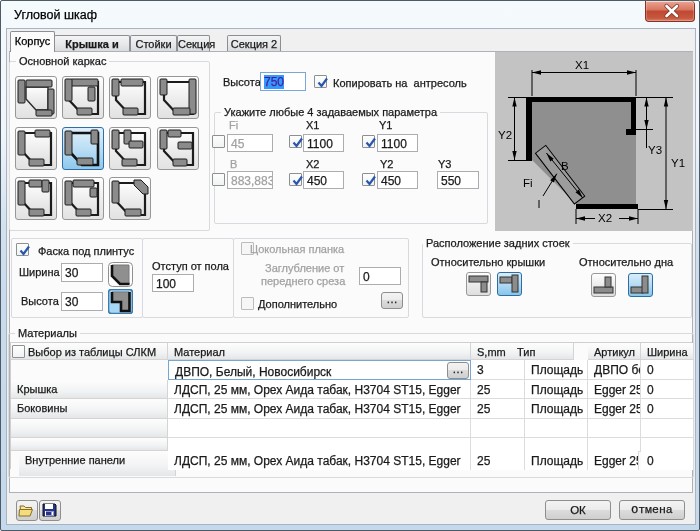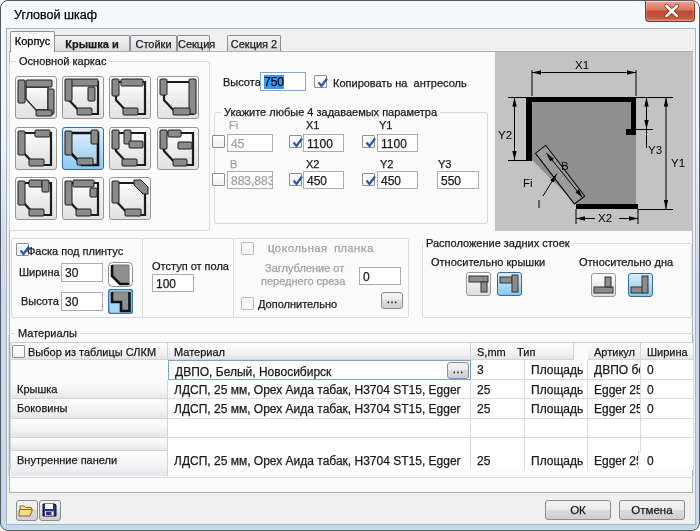--- a/index.html
+++ b/index.html
@@ -1,15 +1,15 @@
 <!DOCTYPE html>
 <html><head><meta charset="utf-8"><style>
 *{margin:0;padding:0;box-sizing:border-box;font-family:"Liberation Sans",sans-serif;-webkit-text-stroke:0.25px;}
 html,body{width:700px;height:531px;overflow:hidden;background:#fff;}
-#w{position:relative;width:700px;height:531px;background:linear-gradient(180deg,#f5fafd 0%,#eff5fb 25%,#d3e2f1 42%,#c9dcee 55%,#c5d9ec 100%);border:1px solid #4e5a64;border-radius:8px;}
+#w{position:relative;width:700px;height:531px;background:linear-gradient(180deg,#f5fafd 0%,#eff5fb 25%,#d3e2f1 42%,#c9dcee 55%,#c5d9ec 100%);border:1px solid #4e5a64;border-radius:2px;}
 .abs{position:absolute;}
 #title{left:13px;top:7px;font-size:12.5px;color:#000;}
 #closeb{left:644px;top:0px;width:50px;height:21px;background:linear-gradient(180deg,#eba595 0%,#d8755f 45%,#c04832 50%,#c6573e 85%,#d8826c 100%);border:1px solid #8c3120;border-top:none;border-radius:0 4px 4px 4px;box-shadow:inset 0 1px 0 rgba(255,255,255,.5),inset 0 0 0 1px rgba(255,255,255,.22);}
 #client{left:5px;top:27px;width:690px;height:497px;background:#f0f0f0;border:1px solid #a9b4c0;}
 
 .tab{top:34px;height:17px;background:linear-gradient(180deg,#f3f4f5,#e6e7e8 55%,#d8d9db);border:1px solid #8c8e94;border-bottom:none;border-radius:2px 2px 0 0;font-size:11px;color:#1a1a1a;text-align:center;line-height:16px;}
 #page{left:8px;top:50px;width:684px;height:442px;background:#fbfbfb;border:1px solid #aeb2b8;}
 #atab{left:9px;top:30px;width:45px;height:21px;background:#fbfbfb;border:1px solid #8c8e94;border-bottom:none;border-radius:2px 2px 0 0;font-size:11px;text-align:center;line-height:19px;z-index:5;}
 
 .grp{border:1px solid #d7dbdf;border-radius:2px;}
@@ -125,21 +125,21 @@
         <rect x="13" y="31" width="15" height="7" rx="1" fill="#8b8b8b" stroke="#1c1c1c"></rect>
       </svg></div>
   <div class="abs ib" style="left:108px;top:176px;"><svg width="40" height="41">
         <path d="M6,5 L26,5 L35,14 L35,37 L19,37 L6,23 Z" fill="url(#pg)" stroke="#1c1c1c" stroke-width="2.2"></path>
         <rect x="2" y="3" width="7" height="22" rx="1" fill="#8b8b8b" stroke="#1c1c1c"></rect>
         <polygon points="24,2 31,2 38,9 38,16 33,16 24,7" fill="#8b8b8b" stroke="#1c1c1c"></polygon>
         <rect x="15" y="31" width="16" height="7" rx="1" fill="#8b8b8b" stroke="#1c1c1c"></rect>
       </svg></div>
 
   <div class="abs lbl" style="left:222px;top:75px;">Высота</div>
-  <div class="abs tb" style="left:259px;top:71px;width:46px;height:19px;border-color:#7aa6d8;"><span style="background:#3399ff;color:#000000;">750</span></div>
+  <div class="abs tb" style="left:259px;top:71px;width:46px;height:19px;border-color:#7aa6d8;"><span style="background:#3399ff;color:#4c1d95;">750</span></div>
   <div class="abs cb" style="left:313px;top:74px;">
       <svg width="16" height="16" viewBox="0 0 16 16">
         <path d="M3.5 7.5 L6.5 11 L12 3.5" stroke="#2b56ae" stroke-width="2.2" fill="none"></path>
       </svg>
     </div>
   <div class="abs lbl" style="left:332px;top:76px;">Копировать на&nbsp; антресоль</div>
 
   <div class="abs grp" style="left:213px;top:111px;width:274px;height:112px;">
       <span class="glab">Укажите любые 4 задаваемых параметра</span>
     </div>
@@ -247,39 +247,39 @@
   </div>
 
   <div class="abs grp" style="left:10px;top:237px;width:132px;height:80px;"></div>
   <div class="abs grp" style="left:141px;top:237px;width:92px;height:80px;"></div>
   <div class="abs grp" style="left:232px;top:237px;width:176px;height:80px;"></div>
   <div class="abs cb" style="left:15px;top:242px;">
       <svg width="16" height="16" viewBox="0 0 16 16">
         <path d="M3.5 7.5 L6.5 11 L12 3.5" stroke="#2b56ae" stroke-width="2.2" fill="none"></path>
       </svg>
     </div>
-  <div class="abs lbl" style="left:26px;top:244px;">Фаска под плинтус</div>
+  <div class="abs lbl" style="left:37px;top:244px;">Фаска под плинтус</div>
   <div class="abs lbl" style="left:18px;top:265px;">Ширина</div>
   <div class="abs tb" style="left:60px;top:262px;width:42px;height:19px;">30</div>
   <div class="abs" style="left:107px;top:261px;width:25px;height:25px;"><svg width="25" height="25">
         <rect x="0.5" y="0.5" width="24" height="24" rx="4" fill="#fdfdfd" stroke="#909090"></rect>
         <path d="M4,3 H21 V22 H12 L4,14 Z" fill="#8f8f8f" stroke="#777" stroke-width="1"></path>
         <path d="M4,3 L4,14 L12,22 L21.5,22" fill="none" stroke="#111" stroke-width="2.6"></path>
       </svg></div>
   <div class="abs lbl" style="left:20px;top:294px;">Высота</div>
   <div class="abs tb" style="left:60px;top:291px;width:42px;height:19px;">30</div>
   <div class="abs" style="left:107px;top:288px;width:25px;height:25px;"><svg width="25" height="25">
         <rect x="0.5" y="0.5" width="24" height="24" rx="3" fill="#a6d7f5" stroke="#3d7ab0" stroke-width="1.6"></rect>
         <path d="M4,3 H21 V22 H13 V13 H4 Z" fill="#8f8f8f" stroke="#777" stroke-width="1"></path>
         <path d="M4,3 V13 H13 V22 H21.5 V3" fill="none" stroke="#111" stroke-width="2.6"></path>
       </svg></div>
   <div class="abs lbl" style="left:151px;top:259px;">Отступ от пола</div>
   <div class="abs tb" style="left:151px;top:273px;width:42px;height:18px;">100</div>
   <div class="abs cb dis" style="left:240px;top:241px;"></div>
-  <div class="abs glbl" style="left:267px;top:242px;font-family:Liberation Mono, monospace;">Цокольная планка</div>
+  <div class="abs glbl" style="left:249px;top:242px;">Цокольная планка</div>
   <div class="abs glbl" style="left:264px;top:261px;">Заглубление от</div>
   <div class="abs glbl" style="left:260px;top:274px;">переднего среза</div>
   <div class="abs tb" style="left:358px;top:266px;width:42px;height:18px;">0</div>
   <div class="abs cb dis" style="left:240px;top:296px;"></div>
   <div class="abs lbl" style="left:257px;top:297px;">Дополнительно</div>
   <div class="abs btn" style="left:380px;top:291px;width:22px;height:17px;line-height:12px;">…</div>
   <div class="abs grp" style="left:421px;top:242px;width:270px;height:75px;">
       <span class="glab" style="left:0px;">Расположение задних стоек</span>
     </div>
   <div class="abs lbl" style="left:430px;top:255px;">Относительно крышки</div>
@@ -335,34 +335,34 @@
     <div class="abs dc" style="left:460px;top:76px;width:54px;height:19px;"></div>
     <div class="abs dc" style="left:514px;top:76px;width:63px;height:19px;"></div>
     <div class="abs dc" style="left:577px;top:76px;width:53px;height:19px;"></div>
     <div class="abs dc" style="left:630px;top:76px;width:52px;height:19px;border-right:none;"></div>
     <div class="abs hc" style="left:0;top:95px;width:157px;height:13px;"></div>
     <div class="abs dc" style="left:157px;top:95px;width:303px;height:13px;"></div>
     <div class="abs dc" style="left:460px;top:95px;width:54px;height:13px;"></div>
     <div class="abs dc" style="left:514px;top:95px;width:63px;height:13px;"></div>
     <div class="abs dc" style="left:577px;top:95px;width:53px;height:13px;"></div>
     <div class="abs dc" style="left:630px;top:95px;width:52px;height:13px;border-right:none;"></div>
-    <div class="abs hc" style="left:0;top:108px;width:157px;height:25px;border-bottom:none;">Внутренние панели</div>
+    <div class="abs hc" style="left:8px;top:108px;width:157px;height:25px;border-bottom:none;">Внутренние панели</div>
     <div class="abs dc" style="left:157px;top:108px;width:303px;height:19px;border-bottom:none;">ЛДСП, 25 мм, Орех Аида табак, H3704 ST15, Egger</div>
     <div class="abs dc" style="left:460px;top:108px;width:54px;height:19px;border-bottom:none;">25</div>
     <div class="abs dc" style="left:514px;top:108px;width:63px;height:19px;border-bottom:none;">Площадь</div>
     <div class="abs dc" style="left:577px;top:108px;width:51px;height:19px;border-bottom:none;">Egger 25</div>
     <div class="abs dc" style="left:630px;top:108px;width:52px;height:19px;border:none;">0</div>
   </div>
 
   <div class="abs btn" style="left:15px;top:499px;width:22px;height:21px;"><svg width="20" height="19">
         <path d="M3,5 h4 l1.5,1.5 h6 v2 h-11 z" fill="#f5e6a0" stroke="#8a6d1f"></path>
         <path d="M2.5,8.5 h13 l-2.5,6.5 h-11 l0.5,-6.5 z" fill="#f3dd7e" stroke="#8a6d1f"></path>
       </svg></div>
   <div class="abs btn" style="left:38px;top:499px;width:22px;height:21px;"><svg width="20" height="19">
         <path d="M3,3 h12 l1,1 v11 h-13 z" fill="#26348c" stroke="#111"></path>
         <rect x="5" y="3" width="8" height="5" fill="#fff"></rect>
         <rect x="5" y="10" width="9" height="5" fill="#fff"></rect>
         <rect x="6" y="10.5" width="9" height="4" fill="#26348c"></rect>
         <rect x="11.5" y="11" width="2" height="3" fill="#fff"></rect>
       </svg></div>
   <div class="abs btn" style="left:544px;top:499px;width:66px;height:20px;line-height:18px;">ОК</div>
-  <div class="abs btn" style="left:618px;top:499px;width:66px;height:20px;line-height:18px;">Отмена</div>
+  <div class="abs btn" style="left:618px;top:499px;width:66px;height:20px;line-height:18px;font-family:Liberation Mono, monospace;">Отмена</div>
 </div>
 
 </body></html>

